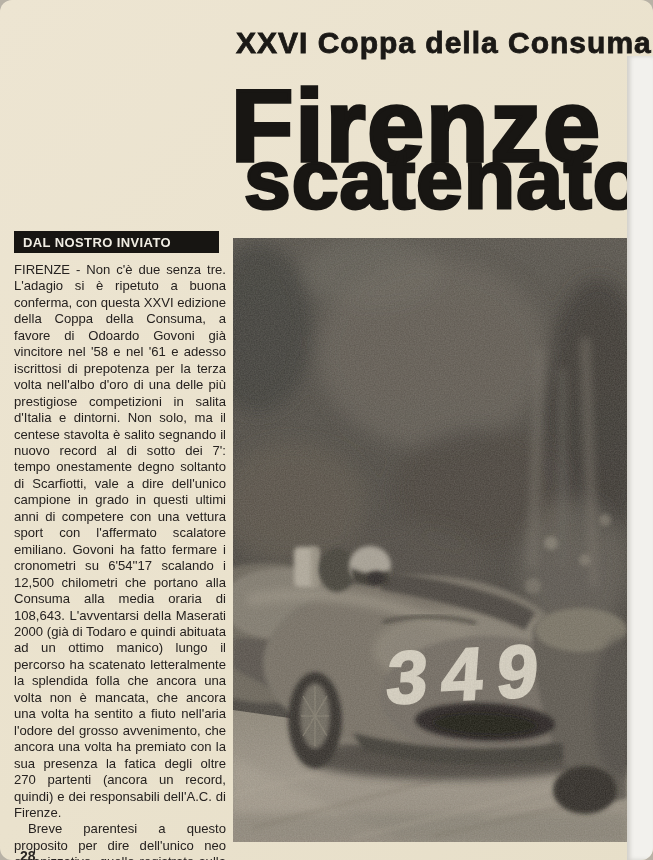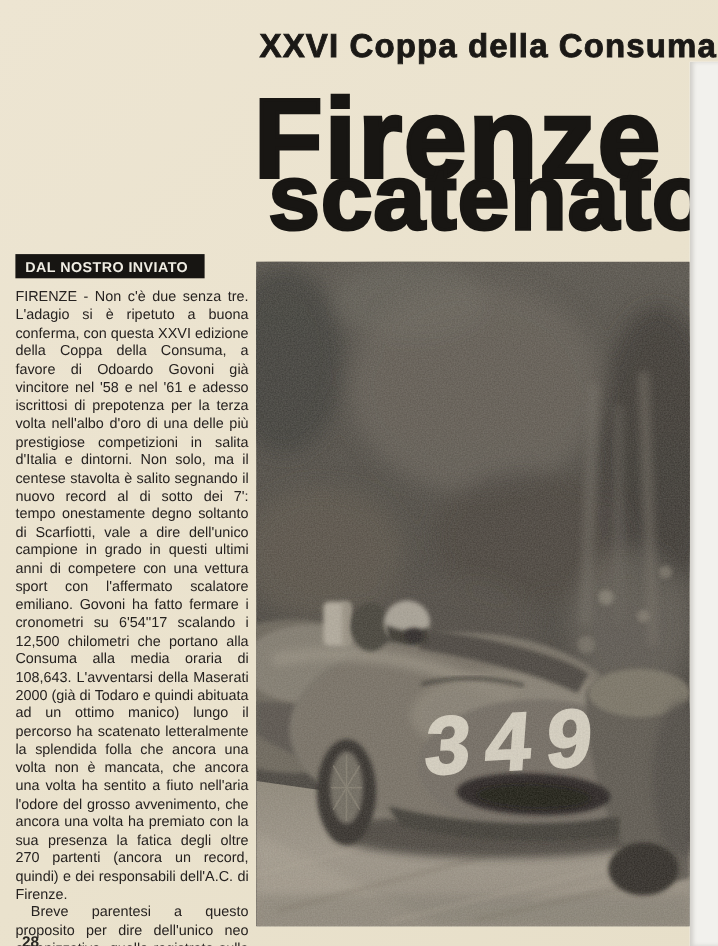--- a/index.html
+++ b/index.html
@@ -4,40 +4,41 @@
 <style>
   html,body{margin:0;padding:0;background:#b8b2a6;}
   .page{
     position:relative;
     width:653px;height:860px;
     margin:0 auto;
     background:linear-gradient(135deg,#ede5d2 0%,#eae2cd 55%,#e7dfc9 100%);
     overflow:hidden;
     font-family:"Liberation Sans", sans-serif;
     color:#211e1a;
+    border-radius:12px;
   }
   
   .edge-strip{
     position:absolute;left:627px;top:56px;width:26px;height:804px;
     background:#f2f1ed;
     box-shadow:inset 3px 0 4px rgba(60,55,45,.18);
     z-index:30;
   }
   .kicker{
     position:absolute;left:236px;top:26px;
     font-size:30px;font-weight:700;letter-spacing:1px;
     color:#1b1916;white-space:nowrap;
     -webkit-text-stroke:.8px #1b1916;
     z-index:5;
   }
   .hl{position:absolute;white-space:nowrap;color:#181613;line-height:1;z-index:5;font-weight:700;}
   .hl1{left:231px;top:75px;font-size:102px;letter-spacing:2px;-webkit-text-stroke:3.5px #181613;}
   .hl2{left:244px;top:137px;font-size:84px;letter-spacing:1px;-webkit-text-stroke:3px #181613;}
   .tag-bar{
-    position:absolute;left:14px;top:231px;width:172px;height:22px;
+    position:absolute;left:14px;top:231px;width:205px;height:22px;
     background:#171512;z-index:4;
     display:flex;align-items:center;
   }
   .tag-bar span{
     color:#f0ede3;font-size:13px;font-weight:700;letter-spacing:.4px;
     padding-left:9px;white-space:nowrap;
   }
   .article-col{
     position:absolute;left:14px;top:262px;width:212px;
     font-size:13.1px;line-height:16.45px;

